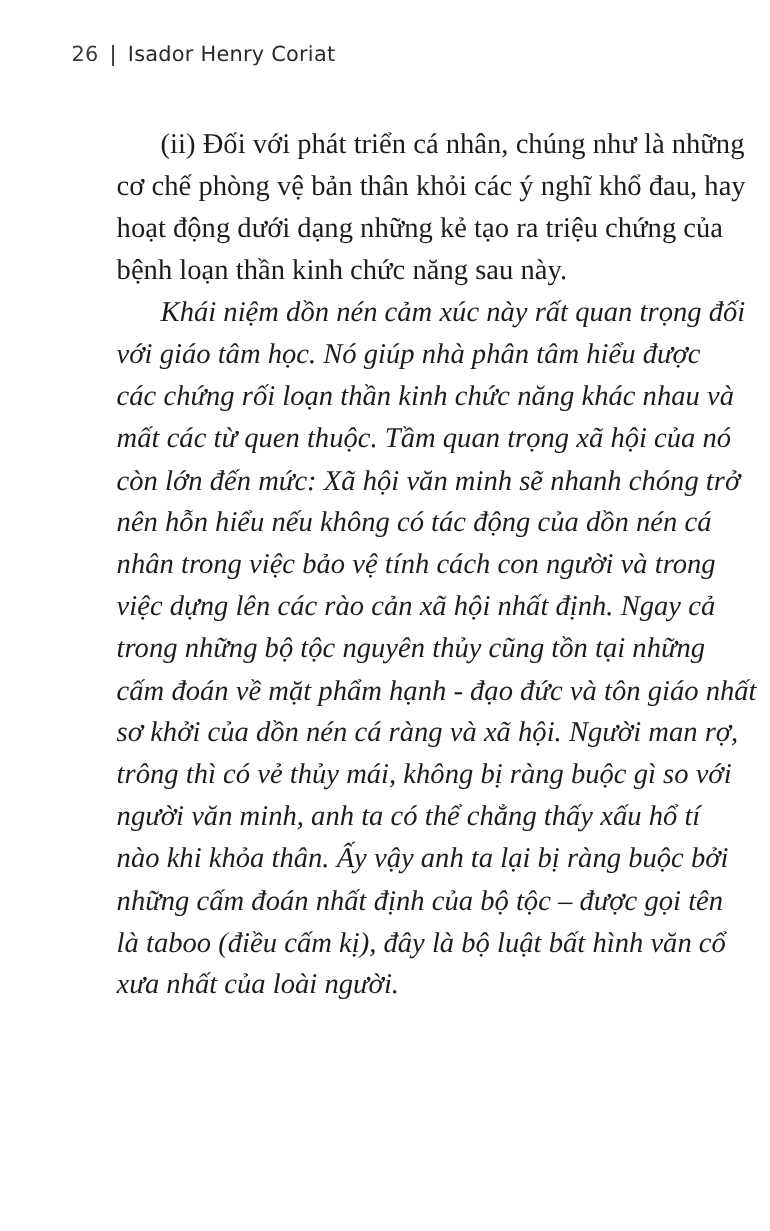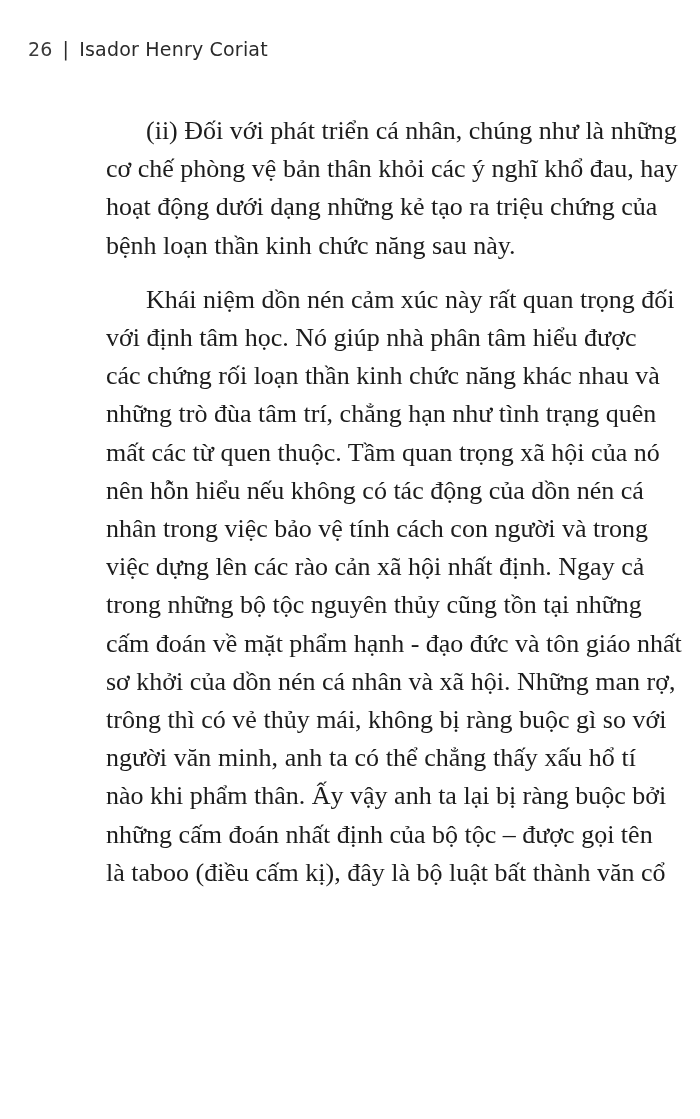--- a/index.html
+++ b/index.html
@@ -19,20 +19,21 @@
       left: 28px;
       top: 38px;
       font-family: "DejaVu Sans", sans-serif;
       font-size: 19px;
       color: #2a2a2a;
       letter-spacing: 0.2px;
       white-space: nowrap;
     }
     .running-head .page-num {
       color: #3a3a3a;
+      margin-left: 37px;
     }
     .running-head .sep {
       display: inline-block;
       margin: 0 10px 0 10px;
       color: #2a2a2a;
     }
     .body-text {
       position: absolute;
       left: 106px;
       top: 112px;
@@ -41,21 +42,21 @@
       font-size: 26px;
       line-height: 38.2px;
       color: #1c1c1c;
     }
     .para {
       margin: 0;
       text-align: justify;
       text-indent: 40px;
     }
     .para + .para {
-      margin-top: 16px;
+      font-style: italic;
     }
     .line {
       display: block;
       text-align: justify;
       text-align-last: justify;
       white-space: nowrap;
     }
     .line.first {
       padding-left: 40px;
     }
@@ -73,29 +74,30 @@
 
 <div class="body-text">
   <div class="para">
     <span class="line first">(ii) Đối với phát triển cá nhân, chúng như là những</span>
     <span class="line">cơ chế phòng vệ bản thân khỏi các ý nghĩ khổ đau, hay</span>
     <span class="line">hoạt động dưới dạng những kẻ tạo ra triệu chứng của</span>
     <span class="line last">bệnh loạn thần kinh chức năng sau này.</span>
   </div>
   <div class="para">
     <span class="line first">Khái niệm dồn nén cảm xúc này rất quan trọng đối</span>
-    <span class="line">với định tâm học. Nó giúp nhà phân tâm hiểu được</span>
+    <span class="line">với giáo tâm học. Nó giúp nhà phân tâm hiểu được</span>
     <span class="line">các chứng rối loạn thần kinh chức năng khác nhau và</span>
-    <span class="line">những trò đùa tâm trí, chẳng hạn như tình trạng quên</span>
     <span class="line">mất các từ quen thuộc. Tầm quan trọng xã hội của nó</span>
+    <span class="line">còn lớn đến mức: Xã hội văn minh sẽ nhanh chóng trở</span>
     <span class="line">nên hỗn hiểu nếu không có tác động của dồn nén cá</span>
     <span class="line">nhân trong việc bảo vệ tính cách con người và trong</span>
     <span class="line">việc dựng lên các rào cản xã hội nhất định. Ngay cả</span>
     <span class="line">trong những bộ tộc nguyên thủy cũng tồn tại những</span>
     <span class="line">cấm đoán về mặt phẩm hạnh - đạo đức và tôn giáo nhất</span>
-    <span class="line">sơ khởi của dồn nén cá nhân và xã hội. Những man rợ,</span>
+    <span class="line">sơ khởi của dồn nén cá ràng và xã hội. Người man rợ,</span>
     <span class="line">trông thì có vẻ thủy mái, không bị ràng buộc gì so với</span>
     <span class="line">người văn minh, anh ta có thể chẳng thấy xấu hổ tí</span>
-    <span class="line">nào khi phẩm thân. Ấy vậy anh ta lại bị ràng buộc bởi</span>
+    <span class="line">nào khi khỏa thân. Ấy vậy anh ta lại bị ràng buộc bởi</span>
     <span class="line">những cấm đoán nhất định của bộ tộc – được gọi tên</span>
-    <span class="line">là taboo (điều cấm kị), đây là bộ luật bất thành văn cổ</span>
+    <span class="line">là taboo (điều cấm kị), đây là bộ luật bất hình văn cổ</span>
+    <span class="line last">xưa nhất của loài người.</span>
   </div>
 </div>
 
 </body></html>

